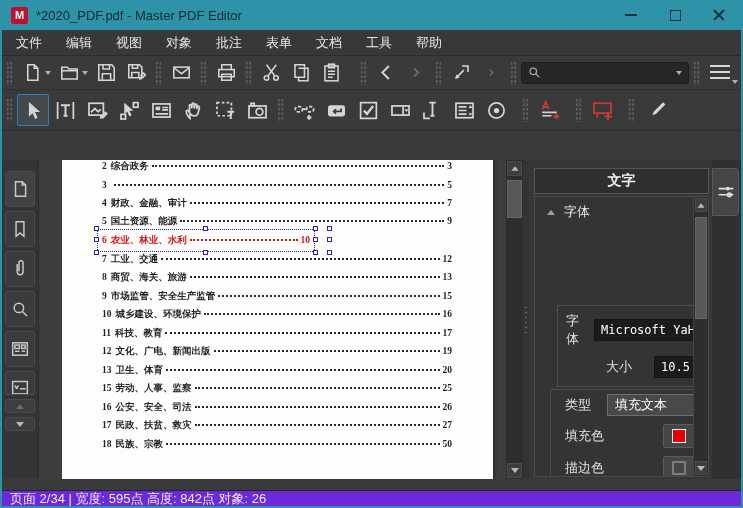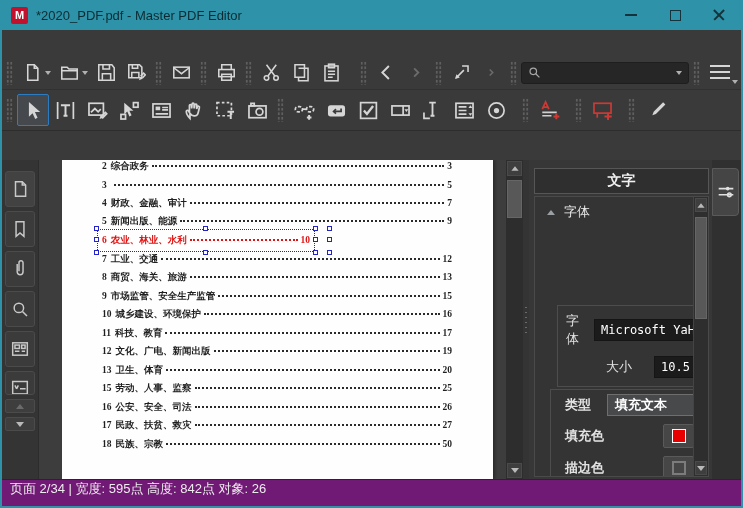--- a/index.html
+++ b/index.html
@@ -117,21 +117,21 @@
   .panel-header { position:absolute; left:5px; top:8px; right:3px; height:26px; background:#2f2f2f;
                   border:1px solid #565656; color:#f0f0f0; font-size:14px; font-weight:bold;
                   display:flex; align-items:center; justify-content:center; }
   .panel-body { position:absolute; left:5px; top:36px; right:3px; bottom:2px; background:#343434;
                 border:1px solid #4a4a4a; overflow:hidden; }
   .sec { display:flex; align-items:center; gap:9px; padding:6px 0 4px 12px; color:#e8e8e8; font-size:13px; }
   .tri-sec-d { width:0;height:0;border-left:4.5px solid transparent;border-right:4.5px solid transparent;border-top:5.5px solid #9aa0a3; }
   .tri-sec-u { width:0;height:0;border-left:4.5px solid transparent;border-right:4.5px solid transparent;border-bottom:5.5px solid #9aa0a3; }
   .group { position:absolute; border:1px solid #4d4d4d; border-right:none; }
   .g-font { left:22px; right:-2px; top:108px; height:82px; padding:6px 0 0 8px; }
-  .g-app  { left:15px; right:-2px; top:192px; height:120px; padding:4px 0 0 14px;font-weight:bold; }
+  .g-app  { left:15px; right:-2px; top:192px; height:120px; padding:4px 0 0 14px; }
   .frow { display:flex; align-items:center; margin-bottom:8px; color:#e2e2e2; font-size:13px; }
   .pinput { background:#1b1b1b; border:1px solid #151515; color:#fff; height:22px;
             display:flex; align-items:center; padding:0 6px; font-family:"DejaVu Sans Mono", monospace; font-size:12px; white-space:nowrap; overflow:hidden; }
   .inp-font { margin-left:9px; width:116px; flex:none; }
   .inp-size { margin-left:22px; width:56px; flex:none; }
   .lbl-size { margin-left:auto; }
   .pselect { margin-left:16px; width:88px; height:22px; background:#47494b; border:1px solid #6e6e6e;
              color:#fff; font-size:13px; display:flex; align-items:center; padding:0 7px; }
   .swatchbtn { margin-left:auto; margin-right:16px; width:31px; height:24px; background:#464646;
                border:1px solid #5a5a5a; border-radius:2px; display:flex; align-items:center; justify-content:center; }
@@ -140,22 +140,22 @@
   .panel-scroll { position:absolute; right:0; top:0; width:15px; height:100%; background:#2e2e2e; border-left:1px solid #444; }
   .panel-scroll .sc-thumb { top:20px; height:102px; }
 
   
   .right-strip { position:absolute; left:710px; top:0; width:29px; height:100%; background:#303030; }
   .minitab { position:absolute; left:0; top:8px; width:27px; height:48px; background:#454545;
              border:1px solid #5a5a5a; border-radius:0 4px 4px 0; display:flex; align-items:center; justify-content:center; }
   .minitab svg { width:18px; height:18px; stroke:#e0e0e0; fill:none; stroke-width:1.4; }
 
   
-  .statusbar { position:absolute; left:0; right:0; bottom:0; height:27px; background:#701a75;
-               border-top:1px solid #262626; display:flex; align-items:flex-start; padding-left:8px;
+  .statusbar { position:absolute; left:0; right:0; bottom:0; height:16px; background:#6d28d9;
+               border-top:1px solid #262626; display:flex; align-items:center; padding-left:8px;
                color:#ececec; font-size:13px; }
 </style>
 </head>
 <body>
 
 <div class="window">
 
   <div class="titlebar">
     <div class="logo">M</div>
     <div class="title-text">*2020_PDF.pdf - Master PDF Editor</div>
@@ -165,20 +165,32 @@
         </div>
       <div class="wbtn">
           <span class="glyph-max"></span>
         </div>
       <div class="wbtn">
           <span class="glyph-x"></span>
         </div>
     </div>
   </div>
 
+  <div class="menubar">
+
+  <span class="menu-item">文件</span>
+      <span class="menu-item">编辑</span>
+      <span class="menu-item">视图</span>
+      <span class="menu-item">对象</span>
+      <span class="menu-item">批注</span>
+      <span class="menu-item">表单</span>
+      <span class="menu-item">文档</span>
+      <span class="menu-item">工具</span>
+      <span class="menu-item">帮助</span>
+    </div>
 
   <div class="tb tb1">
     <span class="vgrip"></span>
     <div class="tbtn">
         <svg viewBox="0 0 16 16">
           <path d="M4 1.5h5.5L12.5 4.5V14.5H4z"></path>
           <path d="M9.5 1.5v3h3"></path>
         </svg>
       </div>
     <span class="dd"></span>
@@ -483,21 +495,21 @@
                 <span class="toc-num">4</span>
                 <span class="toc-title">财政、金融、审计</span>
                 <span class="leader"></span>
                 <span class="toc-page">7</span>
               </span>
             </div>
 
             <div class="toc-row">
               <span class="row-inner">
                 <span class="toc-num">5</span>
-                <span class="toc-title">新闻出版、能源</span>
+                <span class="toc-title">国土资源、能源</span>
                 <span class="leader"></span>
                 <span class="toc-page">9</span>
               </span>
             </div>
 
             <div class="toc-row selected">
               <span class="row-inner">
                 <span class="toc-num">6</span>
                 <span class="toc-title">农业、林业、水利</span>
                 <span class="leader"></span>

